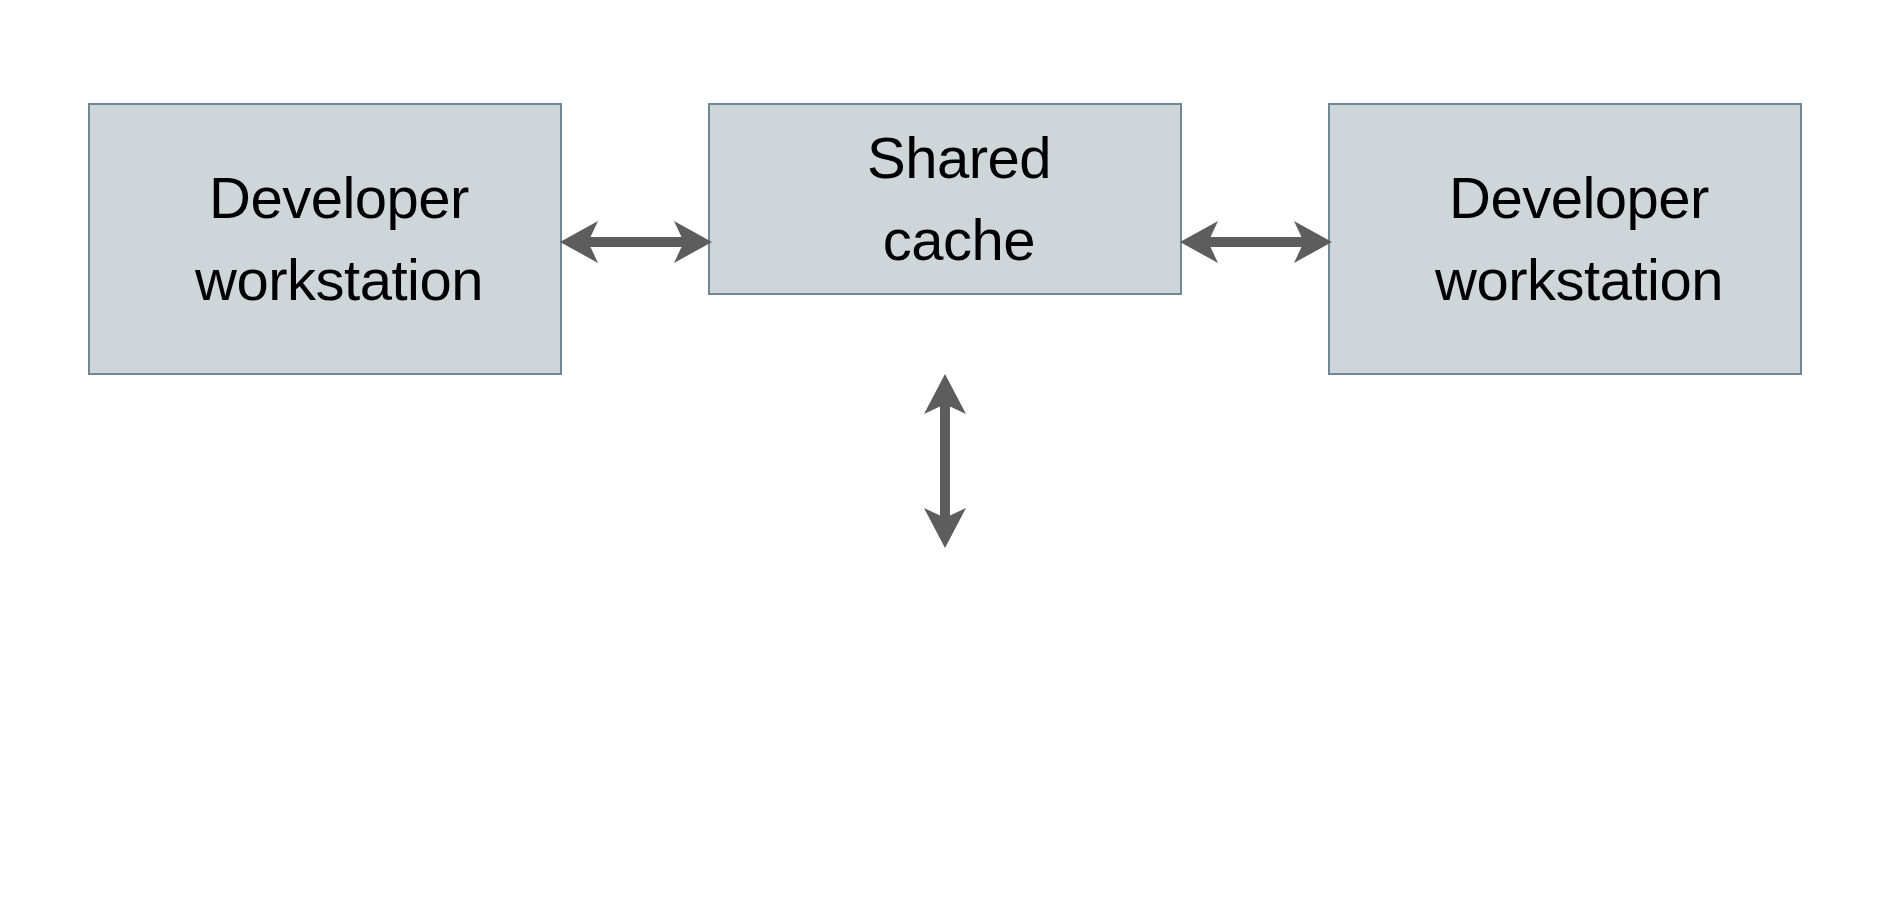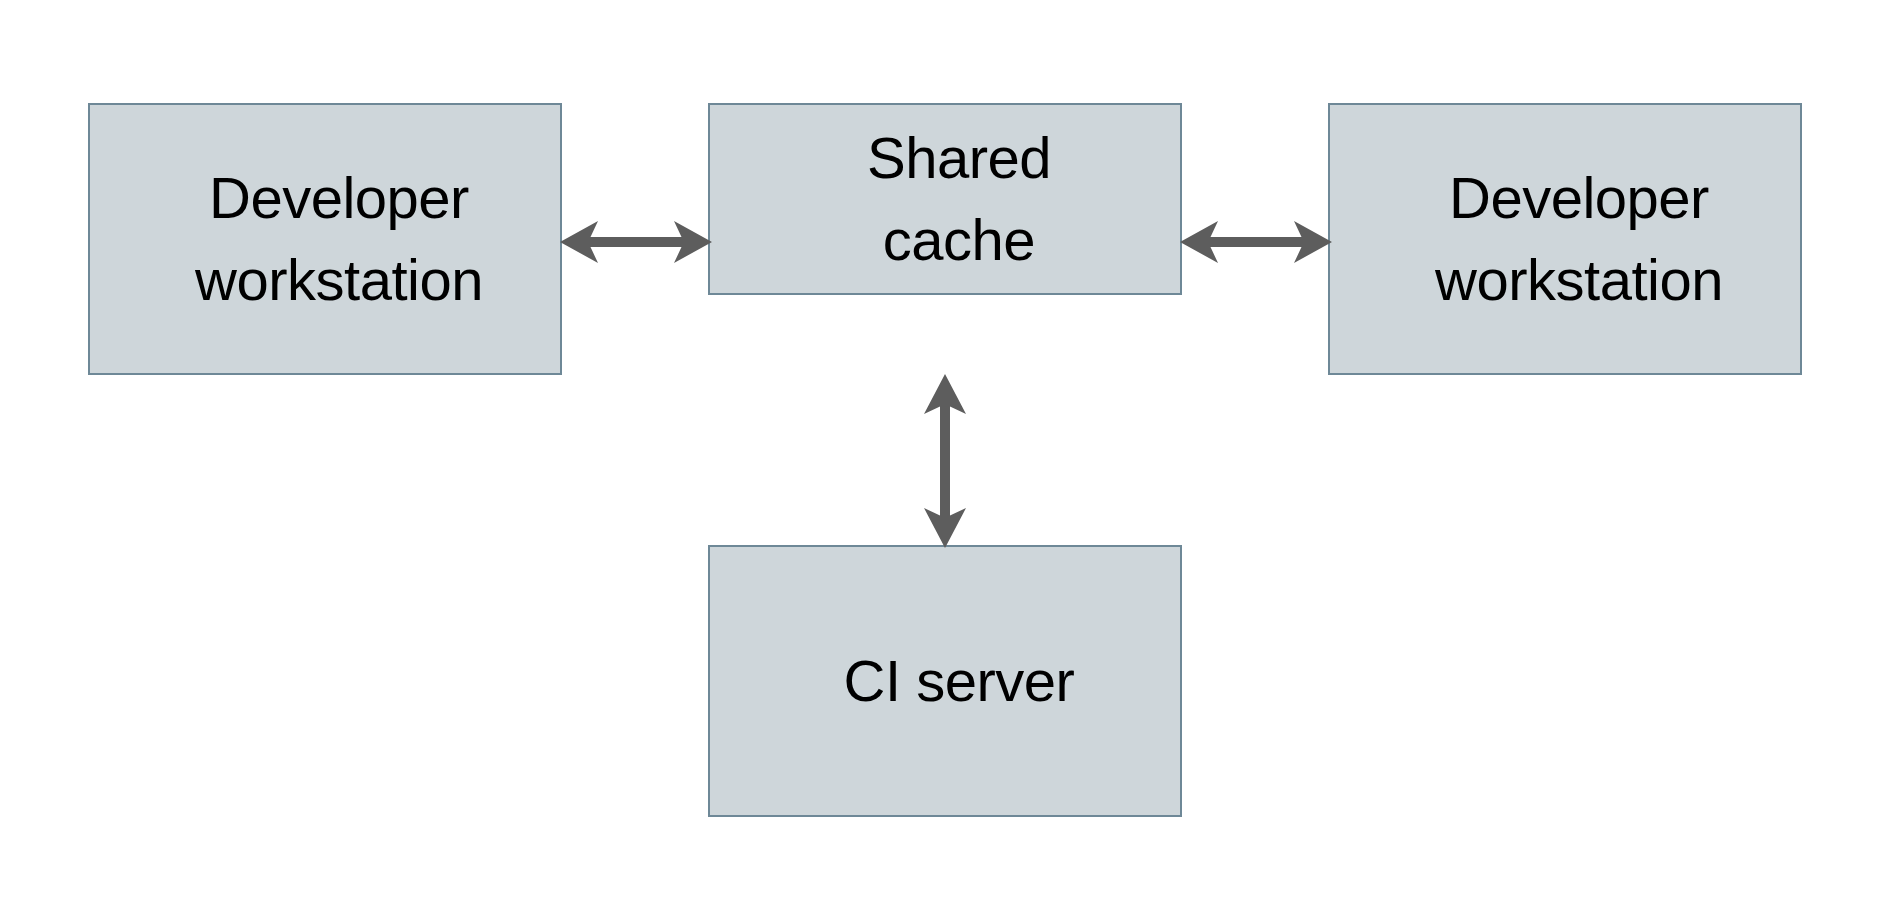--- a/index.html
+++ b/index.html
@@ -73,23 +73,20 @@
   <div class="node" id="node-cache">
     <span class="node-label">Shared
 cache</span>
   </div>
 
   <div class="node" id="node-dev-right">
     <span class="node-label">Developer
 workstation</span>
   </div>
 
-  <div class="node" id="node-ci">
-    <span class="node-label">CI server</span>
-  </div>
 
   <svg class="connector" id="edge-left-cache" viewBox="0 0 152 48" width="152" height="48">
     <path class="arrow-shape" d="M 0 24
              L 38 3
              L 30.5 19
              L 121.5 19
              L 114 3
              L 152 24
              L 114 45
              L 121.5 29

